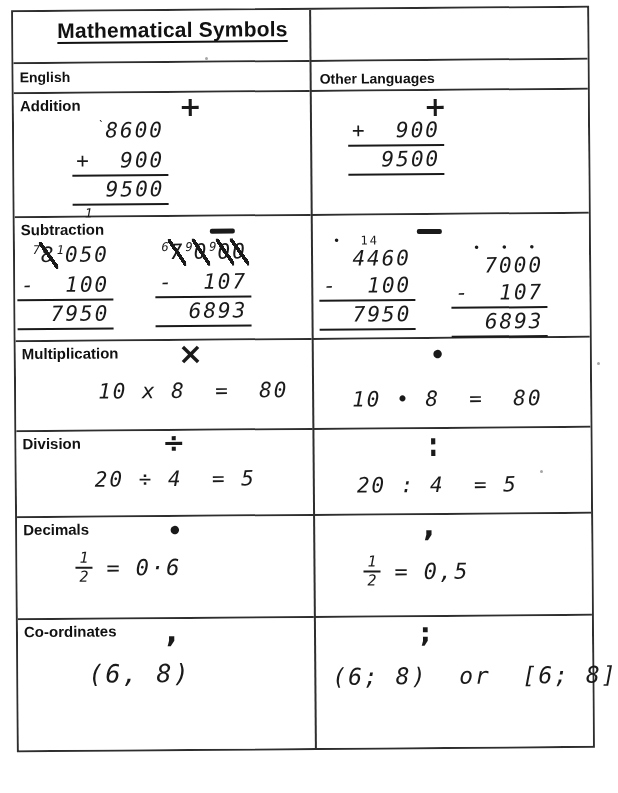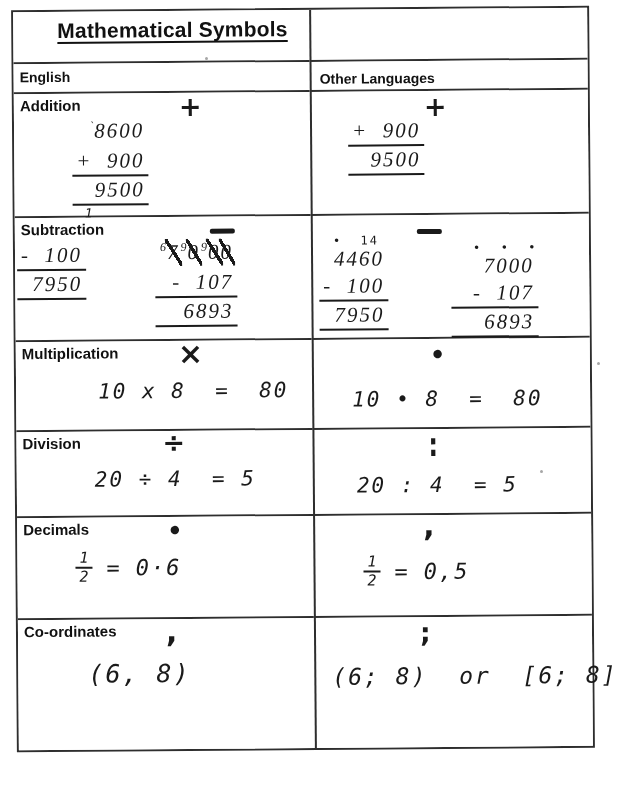--- a/index.html
+++ b/index.html
@@ -29,21 +29,21 @@
   .minusbar{ font-size:0; width:25px; height:5px; background:var(--ink); border-radius:2px; }
   .times{ font-size:30px; }
   .divsym{ font-size:27px; }
   .dotsym{ font-size:24px; }
   .commasym{ font-size:30px; }
   .semisym{ font-size:27px; }
   .colonsym{ font-size:24px; transform:scaleY(1.35); transform-origin:top; }
 
   .stack{ position:absolute; font-family:"DejaVu Sans Mono", monospace; font-style:italic;
           font-size:21px; color:var(--ink); letter-spacing:2px; }
-  .stack .line{ white-space:pre; text-align:right; line-height:27px; padding:0 4px;font-family:Liberation Serif, serif; }
+  .stack .line{ white-space:pre; text-align:right; line-height:27px; padding:0 4px; }
   .stack .result{ border-top:2px solid var(--ink); border-bottom:2.5px solid var(--ink); }
   .stack .carry{ font-size:13px; text-align:left; padding-left:12px; letter-spacing:0; line-height:15px; }
   .sp{ font-size:12px; position:relative; top:-8px; letter-spacing:0; display:inline-block; padding:0 1px; }
   .xd{ position:relative; display:inline-block; }
   .xd::after{ content:""; position:absolute; left:-2px; right:-2px; top:0; bottom:0;
               background:linear-gradient(to top right, transparent 45%, var(--ink) 45%, var(--ink) 57%, transparent 57%); }
   .marks{ font-size:12px; font-style:normal; text-align:left; letter-spacing:2px;
           line-height:14px; margin-bottom:-2px; white-space:pre; }
   .marks.m1{ padding-left:14px; } .marks.m2{ padding-left:22px; }
 
@@ -90,20 +90,21 @@
       <div class="stack" style="left:36px; top:26px;">
         <div class="line">+  900</div>
         <div class="line result">9500</div>
       </div>
     </div>
 
     <div class="cell">
       <span class="rowlabel">Subtraction</span>
       <span class="sym minusbar" style="left:195px; top:12px;">−</span>
       <div class="stack" style="left:2px; top:24px;">
+        <div class="line"><span class="sp">7</span><span class="xd">8</span><span class="sp">1</span><span>050</span></div>
         <div class="line">-  100</div>
         <div class="line result">7950</div>
       </div>
       <div class="stack" style="left:140px; top:22px;">
         <div class="line"><span class="sp">6</span><span class="xd">7</span><span class="sp">9</span><span class="xd">0</span><span class="sp">9</span><span class="xd">0</span><span class="xd">0</span></div>
         <div class="line">-  107</div>
         <div class="line result">6893</div>
       </div>
     </div>
     <div class="cell r">

